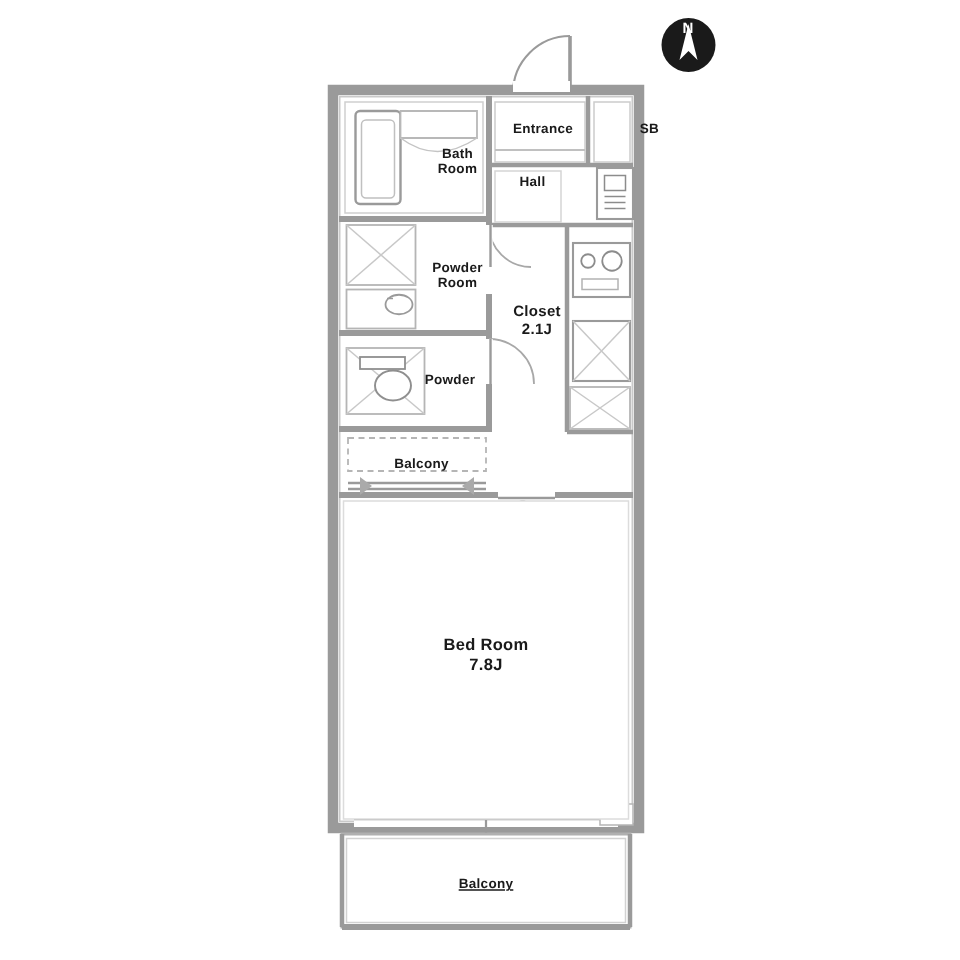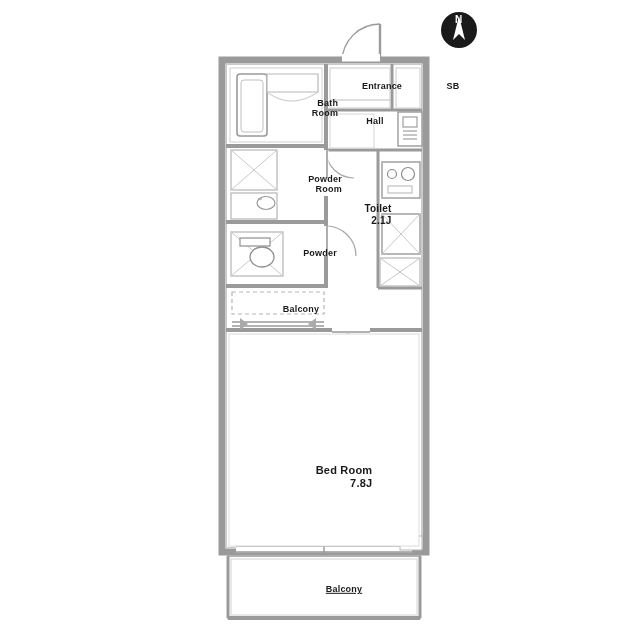--- a/index.html
+++ b/index.html
@@ -20,30 +20,29 @@
     left: 0; top: 0;
     width: 640px;
     height: 640px;
   }
 
   .lbl {
     position: absolute;
     color: #1a1a1a;
     font-family: "Liberation Sans", sans-serif;
     font-weight: bold;
-    text-align: right;
+    text-align: center;
     line-height: 1.15;
     white-space: pre-line;
     letter-spacing: 0.2px;
     pointer-events: none;
-    padding-left: 40px;
   }
   .lbl.small { font-size: 9px; }
   .lbl.med   { font-size: 10px; }
-  .lbl.big   { font-size: 11px; margin-top: 40px; }
+  .lbl.big   { font-size: 11px; }
 
   
   .pos { transform: translate(-50%, -50%); }
 
   .compass-label {
     position: absolute;
     font-size: 10px;
     font-weight: bold;
     color: #ffffff;
   }
@@ -219,21 +218,21 @@
 
 </svg>
 
 <div class="lbl small pos" style="left:362px; top:86px;">Entrance</div>
 <div class="lbl small pos" style="left:433px; top:86px;">SB</div>
 <div class="lbl small pos" style="left:305px; top:108px;">Bath
 Room</div>
 <div class="lbl small pos" style="left:355px; top:121px;">Hall</div>
 <div class="lbl small pos" style="left:305px; top:184px;">Powder
 Room</div>
-<div class="lbl med pos" style="left:358px; top:214px;">Toilet
+<div class="lbl med pos" style="left:358px; top:214px;">Closet
 2.1J</div>
 <div class="lbl small pos" style="left:300px; top:253px;">Powder</div>
 <div class="lbl small pos" style="left:281px; top:309px;">Balcony</div>
 <div class="lbl big pos" style="left:324px; top:437px;">Bed Room
 7.8J</div>
 <div class="lbl small pos" style="left:324px; top:589px;text-decoration:underline;">Balcony</div>
 
 <div class="compass-label" style="left:455px; top:14px;">N</div>
 
 </body></html>

